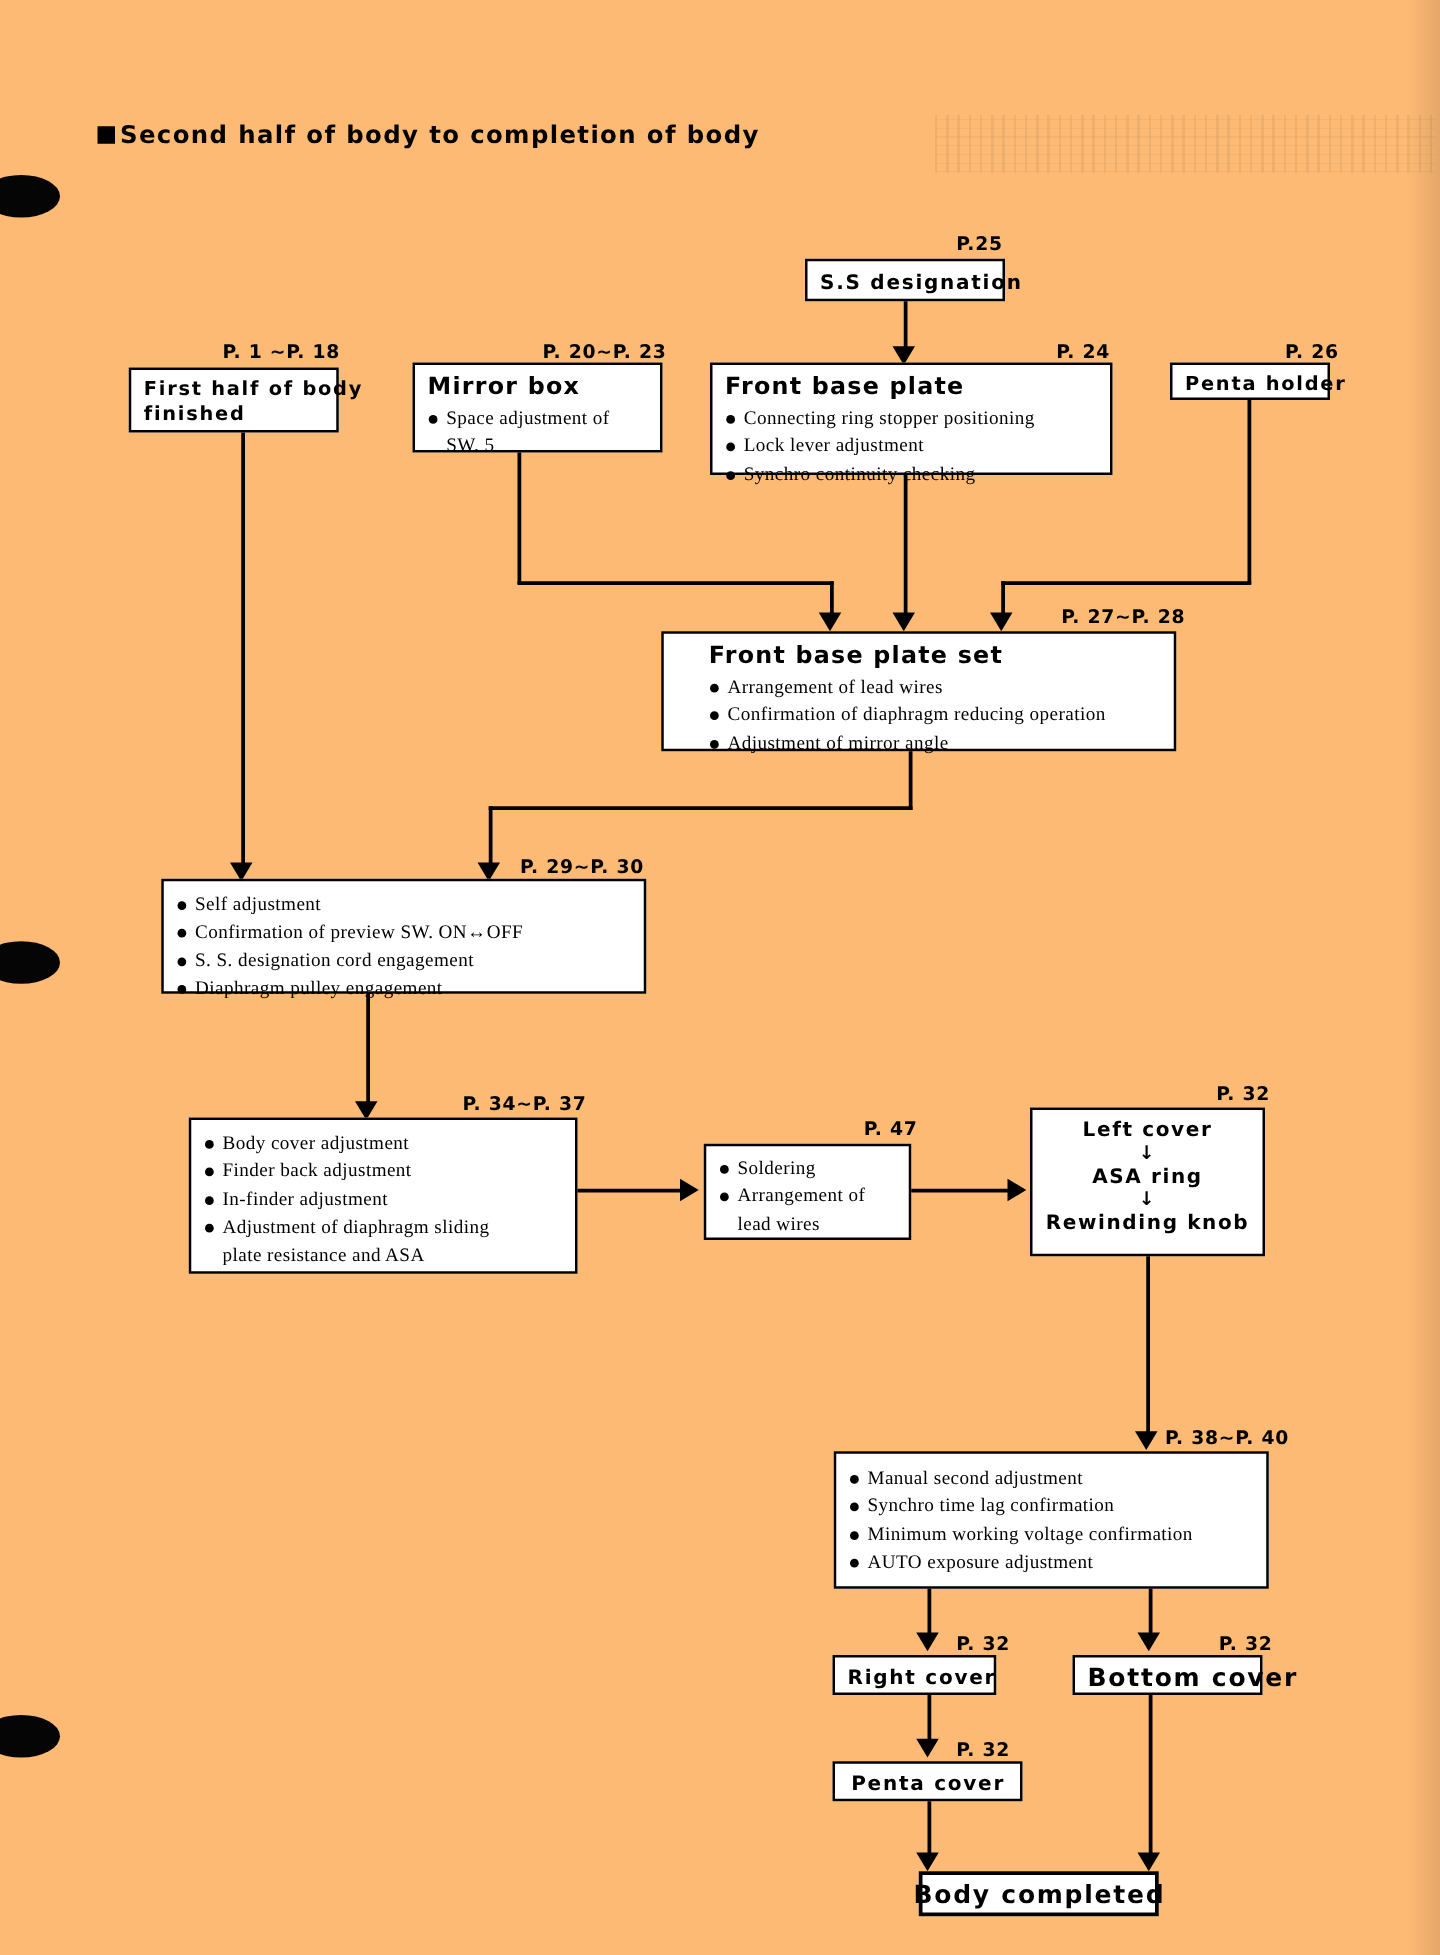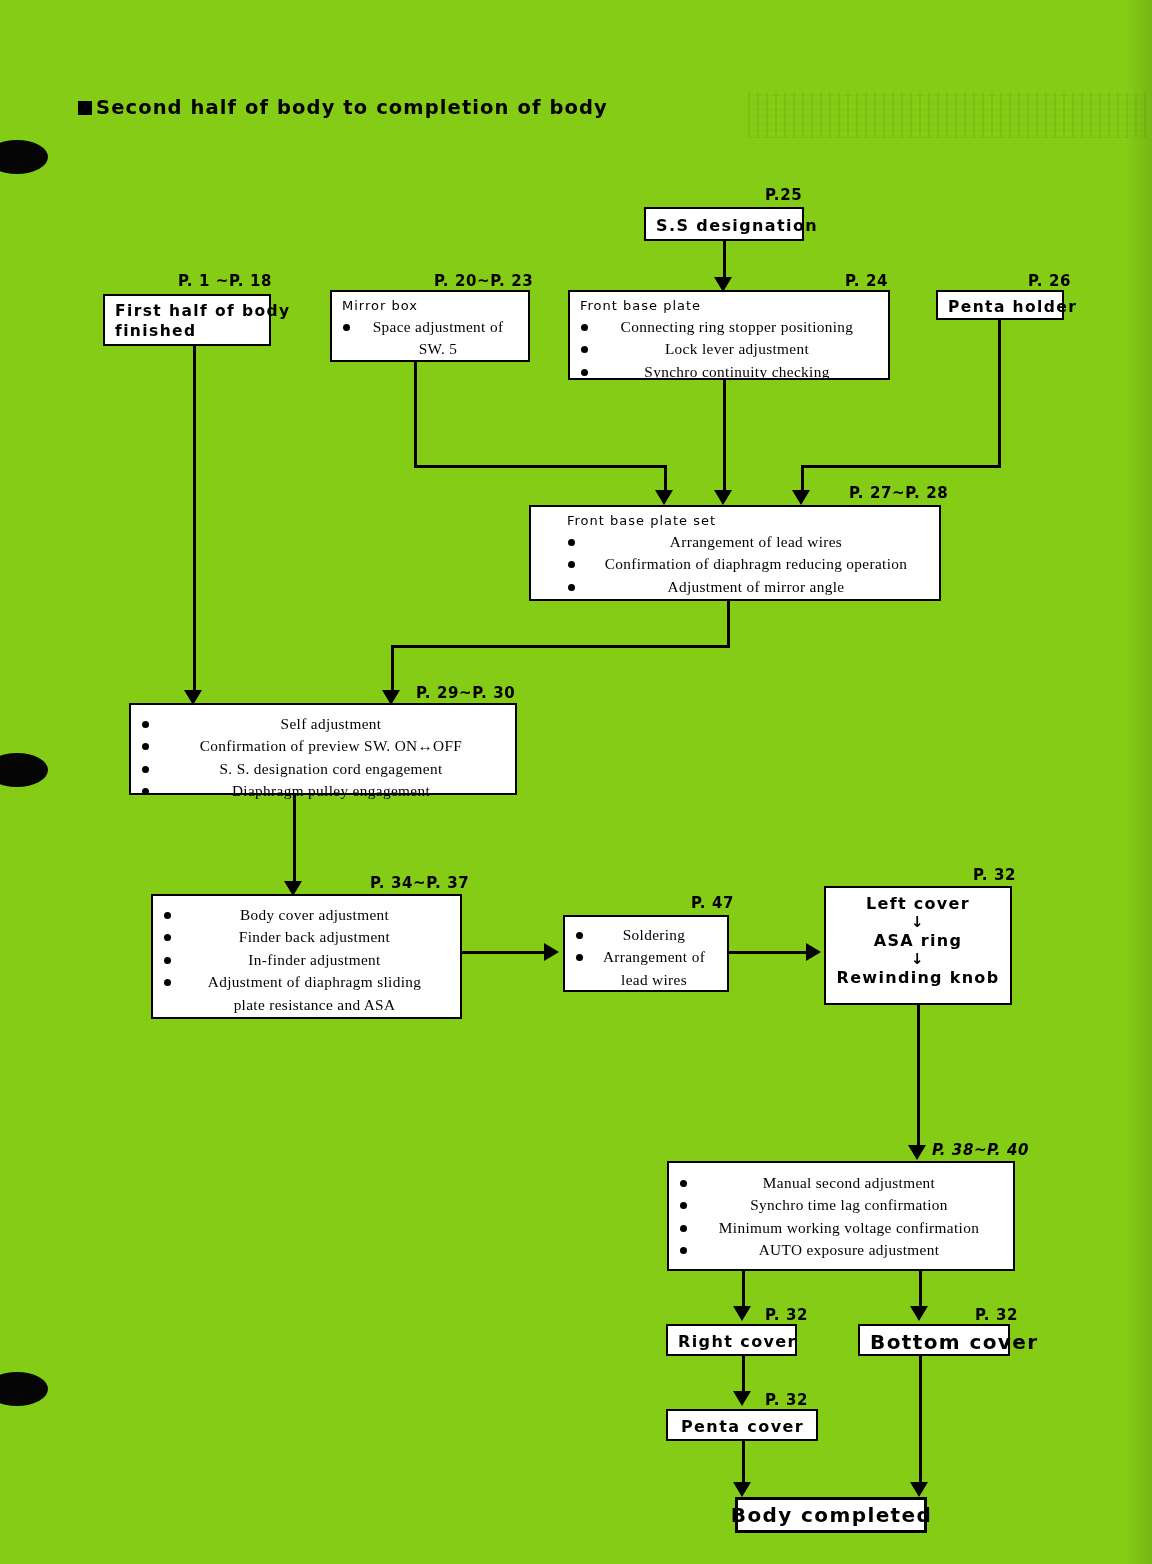--- a/index.html
+++ b/index.html
@@ -9,21 +9,21 @@
     background: #ffffff;
   }
   body {
     font-family: "Liberation Serif", serif;
     color: #000000;
   }
   #page {
     position: relative;
     width: 1152px;
     height: 1564px;
-    background: #84cc16;
+    background: #fdba74;
     overflow: hidden;
   }
 
   
   .punch-hole {
     position: absolute;
     background: #050505;
     border-radius: 50%;
     left: -14px;
   }
@@ -78,23 +78,23 @@
     padding: 5px 9px 5px 10px;
   }
   .box.sans {
     font-family: "DejaVu Sans", sans-serif;
     font-weight: bold;
     letter-spacing: 1.1px;
   }
 
   .box-title {
     font-family: "DejaVu Sans", sans-serif;
-    font-weight: normal;
+    font-weight: bold;
     letter-spacing: 1.0px;
-    font-size: 13px;
+    font-size: 19px;
     line-height: 1.35;
     white-space: nowrap;
   }
   .plain-label {
     font-family: "DejaVu Sans", sans-serif;
     font-weight: bold;
     letter-spacing: 1.4px;
     font-size: 16px;
     line-height: 1.3;
     white-space: nowrap;
@@ -106,21 +106,20 @@
     padding: 0;
   }
   ul.items li {
     font-family: "Liberation Serif", serif;
     font-size: 15.3px;
     line-height: 1.47;
     letter-spacing: 0.35px;
     position: relative;
     padding-left: 15px;
     white-space: nowrap;
-    text-align: center;
   }
   ul.items li.cont {
     padding-left: 15px;
   }
   ul.items li:not(.cont)::before {
     content: "";
     position: absolute;
     left: 1px;
     top: 8px;
     width: 7px;
@@ -320,21 +319,21 @@
       <div class="dn">↓</div>
       <div class="step">ASA ring</div>
       <div class="dn">↓</div>
       <div class="step">Rewinding knob</div>
     </div>
   </div>
 
   <div class="vline" style="left:917px;top:1005px;height:145px;"></div>
   <div class="arrowhead" style="left:908px;top:1145px;"></div>
 
-  <div class="pref" style="left:932px;top:1141px;font-style:italic;">P. 38~P. 40</div>
+  <div class="pref" style="left:932px;top:1141px;">P. 38~P. 40</div>
   <div class="box" style="left:667px;top:1161px;width:348px;height:110px;">
     <ul class="items" style="margin-top:4px;">
       <li>Manual second adjustment</li>
       <li>Synchro time lag confirmation</li>
       <li>Minimum working voltage confirmation</li>
       <li>AUTO exposure adjustment</li>
     </ul>
   </div>
 
   <div class="vline" style="left:742px;top:1271px;height:38px;"></div>

